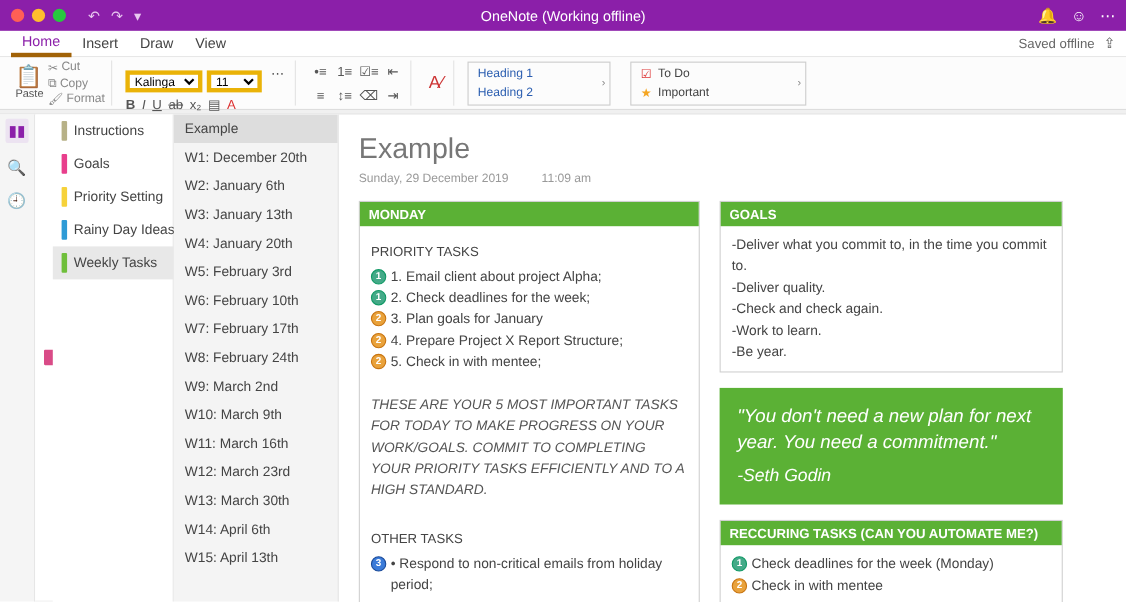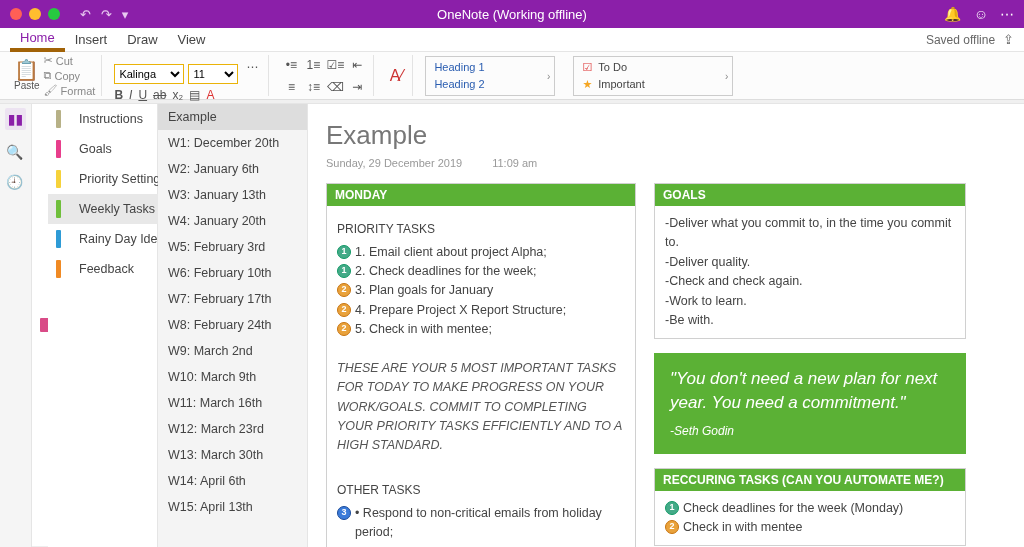--- a/index.html
+++ b/index.html
@@ -22,40 +22,40 @@
 
   .ribbon { height:48px; background:#fcfcfc; border-bottom:1px solid #ddd; display:flex; align-items:center; padding:3px 8px; gap:6px;}
   .rgroup { display:flex; align-items:center; gap:4px; height:100%; padding:0 6px; border-right:1px solid #e3e3e3; }
   .rgroup:last-child{border-right:none}
   .paste-col { display:flex; flex-direction:column; align-items:center; font-size:10px; color:#555;}
   .paste-icon { font-size:20px; color:#8b1fa9; line-height:1;}
   .clip-col { display:flex; flex-direction:column; gap:2px; font-size:11px; color:#888;}
   .clip-col div{display:flex; align-items:center; gap:3px;}
   .font-row { display:flex; flex-direction:column; gap:4px;}
   .font-top { display:flex; gap:4px; align-items:center;}
-  .font-top select{font-size:11px; height:20px; border:1px solid #eab308; background:#fff;margin-top:14px;}
+  .font-top select{font-size:11px; height:20px; border:4px solid #eab308; background:#fff;margin-top:14px;}
   .fname{width:70px;} .fsize{width:50px;}
   .font-bot { display:flex; gap:6px; font-size:12px; color:#555; align-items:center;}
   .para-grid { display:grid; grid-template-columns:repeat(4,20px); grid-template-rows:20px 20px; gap:2px; align-items:center; justify-items:center; font-size:12px; color:#555;}
   .rbtn { width:20px; height:20px; display:flex; align-items:center; justify-content:center; font-size:12px; color:#555; cursor:pointer;}
   .style-box, .tag-box { border:1px solid #ccc; height:40px; display:flex; flex-direction:column; justify-content:space-around; padding:2px 20px 2px 8px; font-size:11px; color:#2a5db0; position:relative;}
   .style-box{width:130px;} .tag-box{width:160px;}
   .box-arrow{position:absolute; right:4px; top:50%; transform:translateY(-50%); color:#888; font-size:10px;}
   .tag-row{display:flex; align-items:center; gap:6px; color:#444;}
 
   
   .main { display:flex; height:calc(547px - 28px - 24px - 48px - 4px); }
   .iconrail { width:32px; background:#f5f5f5; border-right:1px solid #e5e5e5; display:flex; flex-direction:column; align-items:center; padding-top:4px; gap:14px;}
   .iconrail .ri{font-size:14px; color:#777; cursor:pointer;}
   .iconrail .ri.active{color:#8b1fa9; background:#ece3f1; padding:3px; border-radius:2px;}
 
   .navcol { width:126px; background:#fff; border-right:1px solid #e5e5e5; display:flex; flex-direction:row;}
   .nb-head { padding:6px 8px; font-size:12px; font-weight:600; color:#444; display:flex; align-items:center; gap:4px; border-bottom:1px solid #eee; white-space:nowrap; overflow:hidden;}
   .nb-icon{width:12px; height:14px; background:#d94b87; border-radius:1px; flex-shrink:0;}
-  .section { padding:6px 8px; font-size:12.5px; display:flex; align-items:center; gap:18px; cursor:pointer; white-space:nowrap; color:#444;}
+  .section { padding:6px 8px; font-size:12.5px; display:flex; align-items:center; gap:6px; cursor:pointer; white-space:nowrap; color:#444;}
   .section.sel { background:#e8e8e8;}
   .sbar{width:5px; height:18px; border-radius:1px; flex-shrink:0;}
 
   .pagecol { width:150px; background:#f4f4f4; border-right:1px solid #e5e5e5; overflow-y:auto;}
   .page { padding:6px 10px; font-size:12.5px; color:#444; cursor:pointer; white-space:nowrap;}
   .page.sel { background:#ddd;}
 
   .content { flex:1; overflow:auto; padding:16px 18px 10px 18px;}
   .ptitle { font-size:26px; color:#777; font-weight:400; margin-bottom:6px;}
   .pmeta { font-size:11px; color:#999; display:flex; gap:30px; margin-bottom:14px;}
@@ -63,21 +63,21 @@
   .cols { display:flex; gap:18px;}
   .col-l{width:310px;} .col-r{width:312px;}
   .card { border:1px solid #d0d0d0; margin-bottom:14px; background:#fff;}
   .chead { background:#5bb135; color:#fff; font-size:12px; font-weight:600; padding:4px 8px;}
   .cbody { padding:8px 10px; font-size:12.5px; color:#444; line-height:1.55;}
   .cbody em{font-style:italic; color:#555;}
   .task-line{display:flex; align-items:flex-start; gap:4px;}
   .numdot{width:14px; height:14px; border-radius:50%; font-size:9px; font-weight:bold; display:inline-flex; align-items:center; justify-content:center; color:#fff; flex-shrink:0; margin-top:2px;}
   .nd-g{background:#4a8; border:1px solid #196;} .nd-o{background:#e9a23b; border:1px solid #c87410;} .nd-b{background:#3b7bd9; border:1px solid #1a4a99;}
   .quote-card { background:#5bb135; color:#fff; padding:14px 16px; font-style:italic; font-size:17px; line-height:1.4; margin-bottom:14px;}
-  .quote-auth{font-size:12px; margin-top:8px;}
+  .quote-auth{font-size:16px; margin-top:8px;}
   .subh{font-size:12px; color:#444; margin:6px 0 4px;}
 
   
   .pagecol::-webkit-scrollbar{width:0}
 </style>
 </head>
 <body>
 
 <div class="titlebar">
   <div class="traffic">
@@ -208,31 +208,27 @@
           <span>Instructions</span>
         </div>
         <div class="section">
           <span class="sbar" style="background:#e83e8c"></span>
           <span>Goals</span>
         </div>
         <div class="section">
           <span class="sbar" style="background:#f6d23a"></span>
           <span>Priority Setting</span>
         </div>
+        <div class="section">
+          <span class="sbar" style="background:#2e9bd6"></span>
+          <span>Rainy Day Ideas</span>
+        </div>
         <div class="section sel">
           <span class="sbar" style="background:#6fbf3b"></span>
           <span>Weekly Tasks</span>
-        </div>
-        <div class="section">
-          <span class="sbar" style="background:#2e9bd6"></span>
-          <span>Rainy Day Ideas</span>
-        </div>
-        <div class="section">
-          <span class="sbar" style="background:#f08a24"></span>
-          <span>Feedback</span>
         </div>
       </div>
   </div>
 
   <div class="pagecol">
     <div id="pages-mount">
         <div class="page sel">Example</div>
         <div class="page">W1: December 20th</div>
         <div class="page">W2: January 6th</div>
         <div class="page">W3: January 13th</div>
@@ -305,21 +301,21 @@
       </div>
 
       <div class="col-r">
         <div class="card">
           <div class="chead">GOALS</div>
           <div class="cbody" id="goals-mount">
               <div>-Deliver what you commit to, in the time you commit to.</div>
               <div>-Deliver quality.</div>
               <div>-Check and check again.</div>
               <div>-Work to learn.</div>
-              <div>-Be with.</div>
+              <div>-Be year.</div>
             </div>
         </div>
         <div class="quote-card">
           <div>"You don't need a new plan for next year. You need a commitment."</div>
           <div class="quote-auth">-Seth Godin</div>
         </div>
         <div class="card">
           <div class="chead">RECCURING TASKS (CAN YOU AUTOMATE ME?)</div>
           <div class="cbody" id="recur-mount">
               <div class="task-line">

